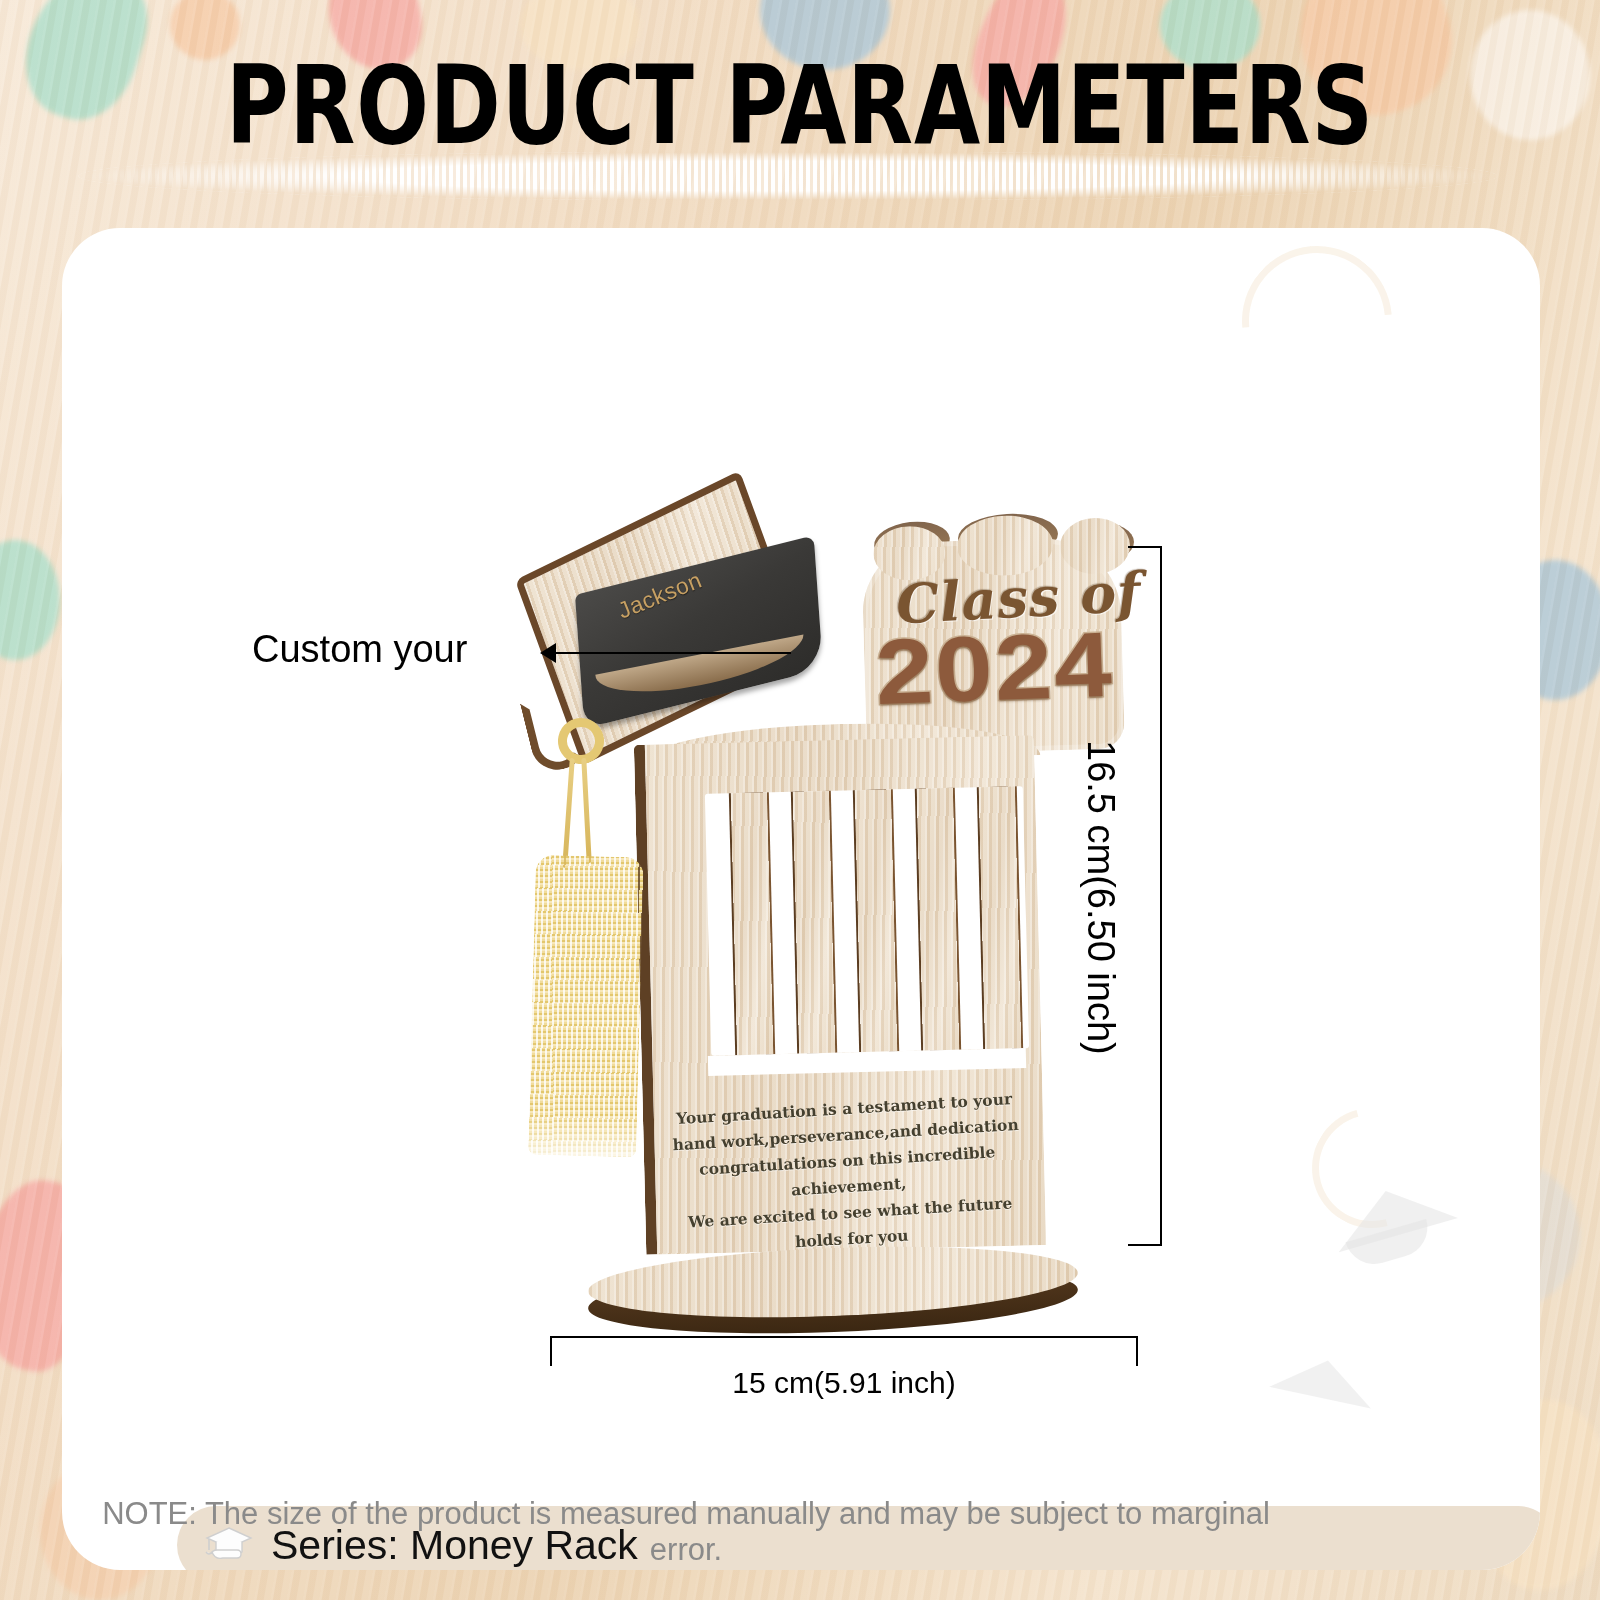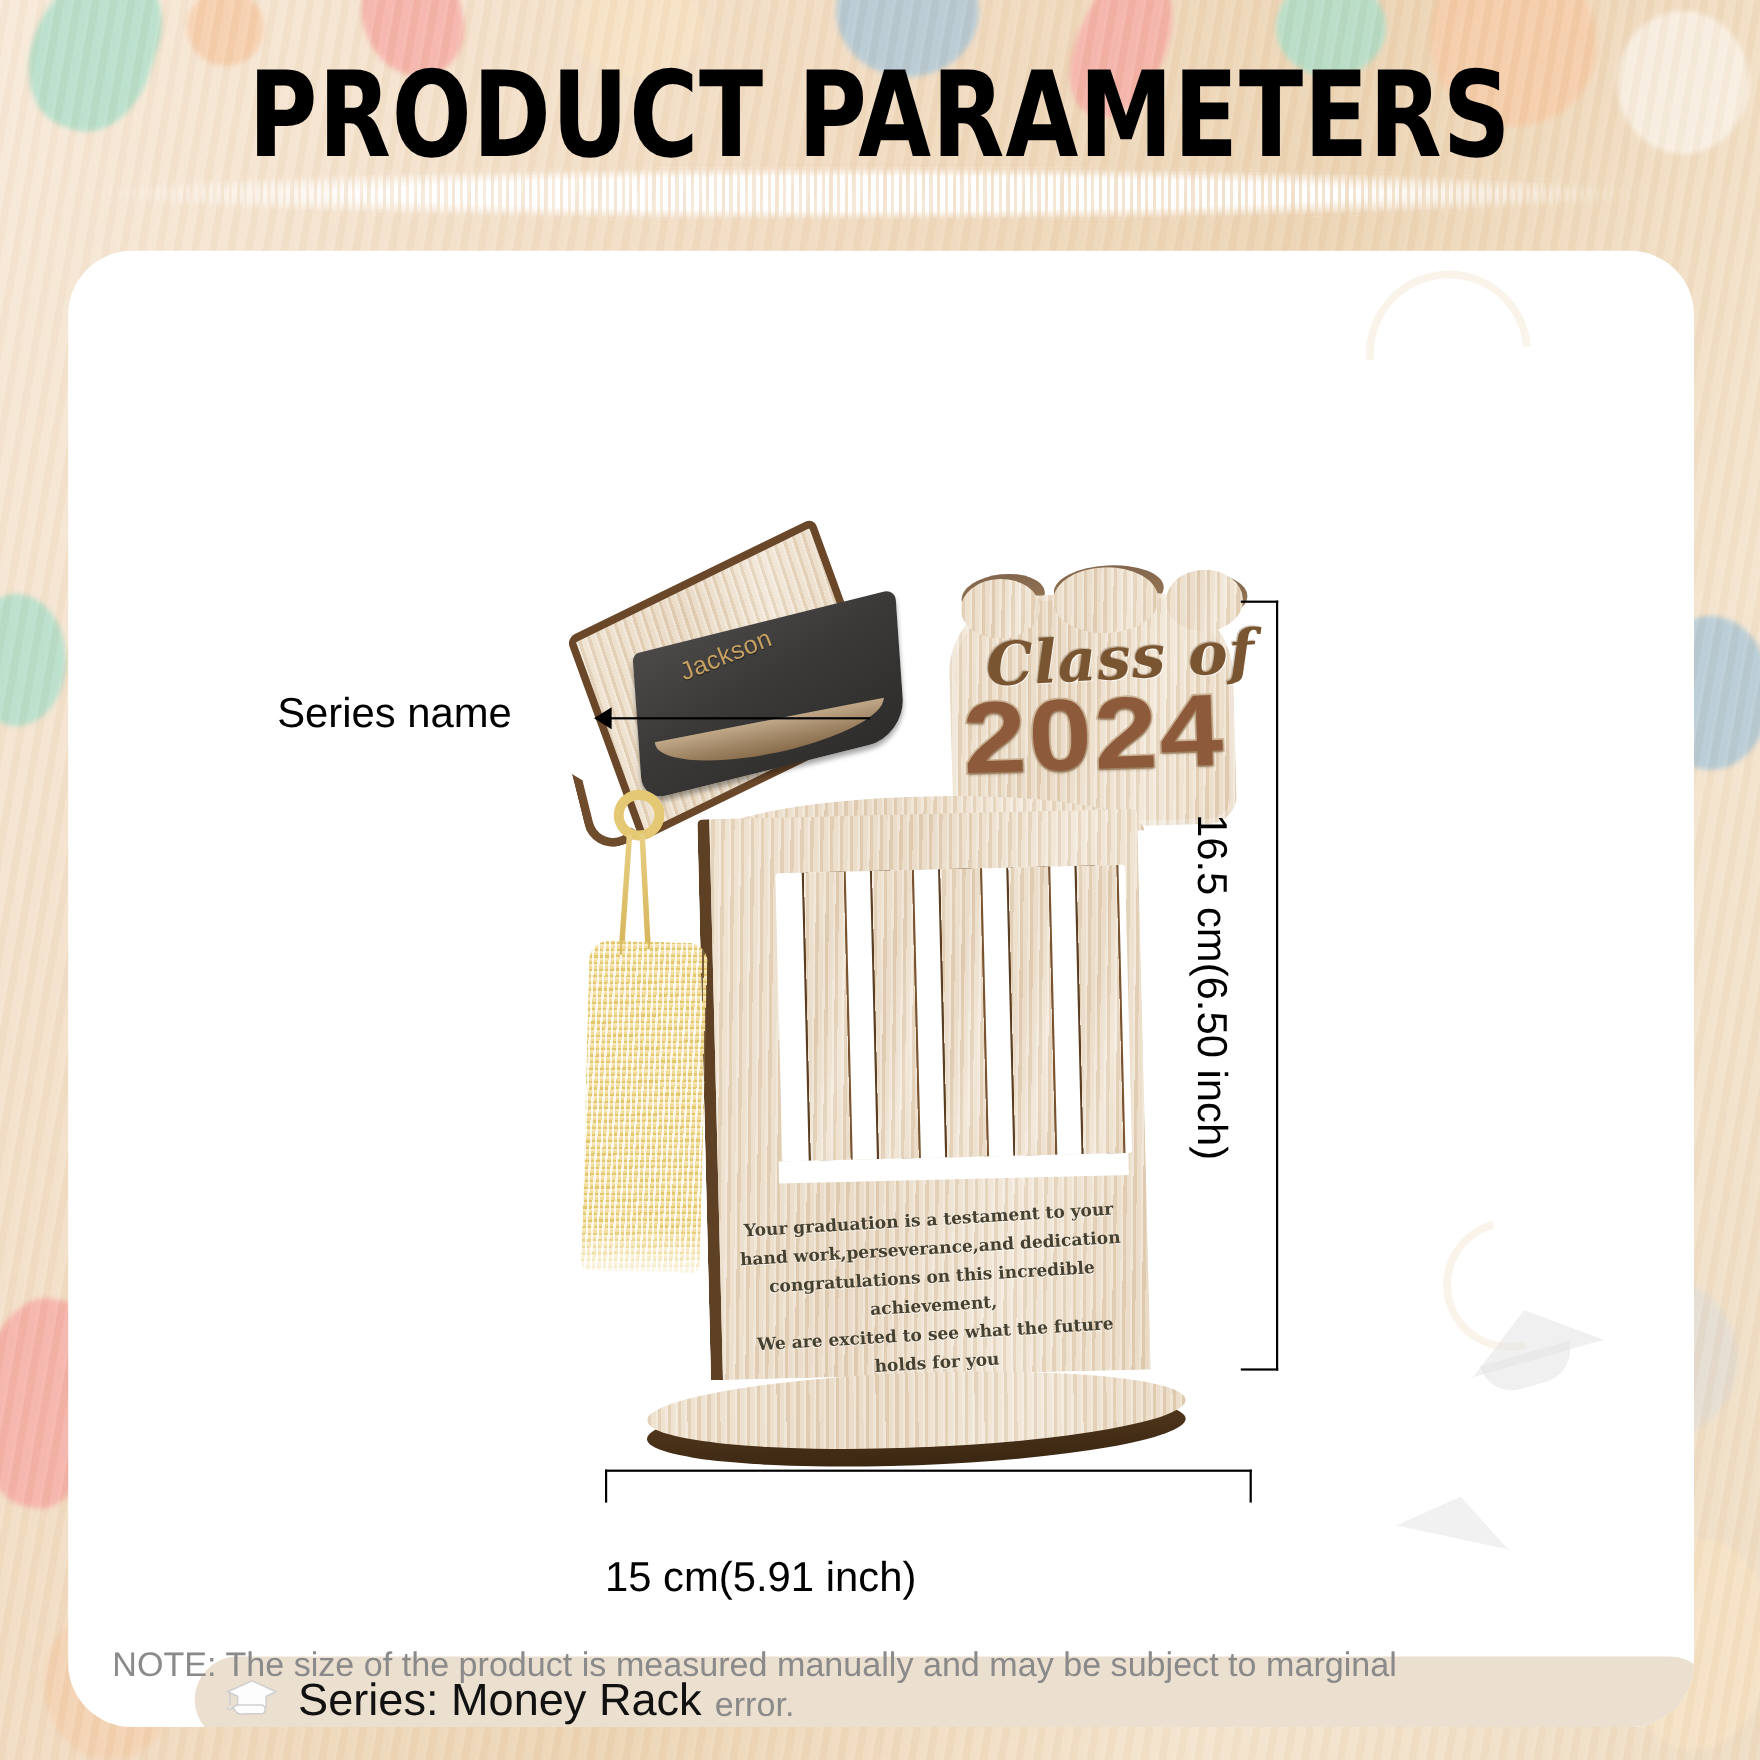--- a/index.html
+++ b/index.html
@@ -302,21 +302,21 @@
   #dim-h{
     position:absolute; left:488px; top:1108px; width:588px; height:2px; background:#000;
   }
   #dim-h-tick-l,#dim-h-tick-r{
     position:absolute; width:2px; height:30px; background:#000; top:1108px;
   }
   #dim-h-tick-l{ left:488px; }
   #dim-h-tick-r{ left:1074px; }
   #dim-h-label{
     position:absolute; left:488px; top:1138px; width:588px;
-    font-size:38px; color:#000;margin-top:47px;
+    text-align:center; font-size:30px; color:#000;
   }
 
   
   #callout-label{
     position:absolute; left:190px; top:400px;
     font-size:38px; color:#000;
   }
   #callout-line{
     position:absolute; left:489px; top:424px; width:240px; height:2px; background:#000;
   }
@@ -431,21 +431,21 @@
     <div id="cap-dark"></div>
     <div id="cap-name">Jackson</div>
 
     <div id="tassel-hook"></div>
     <div id="tassel-knot"></div>
     <div id="tassel-cord-a"></div>
     <div id="tassel-cord-b"></div>
     <div id="tassel-skirt"></div>
   </div>
 
-  <div id="callout-label">Series name</div>
+  <div id="callout-label">Custom your</div>
   <div id="callout-line"></div>
   <div id="callout-arrow"></div>
 
   <div id="dim-v-tick-top"></div>
   <div id="dim-v"></div>
   <div id="dim-v-tick-bot"></div>
   <div id="dim-v-label">16.5 cm(6.50 inch)</div>
 
   <div id="dim-h-tick-l"></div>
   <div id="dim-h"></div>

